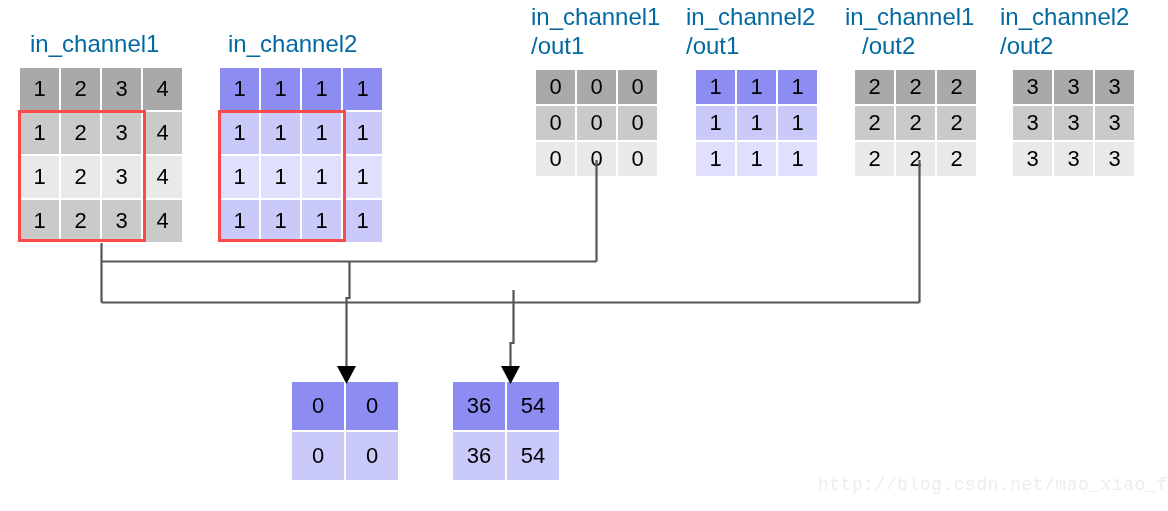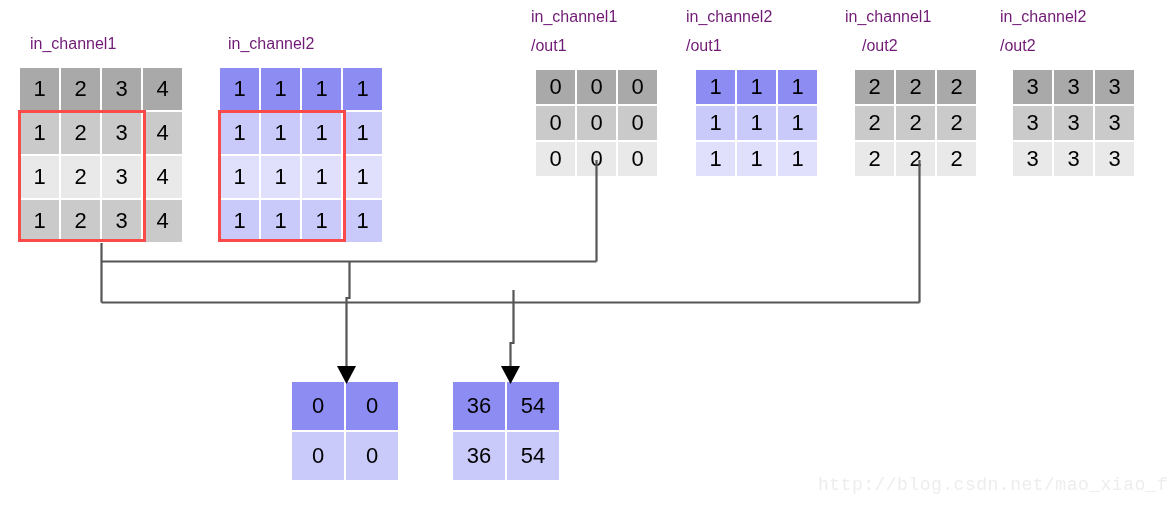--- a/index.html
+++ b/index.html
@@ -7,22 +7,22 @@
     width:1168px;height:511px;
     background:#ffffff;
     font-family:"Liberation Sans",sans-serif;
     overflow:hidden;
     position:relative;
   }
   #stage{position:absolute;left:0;top:0;width:1168px;height:511px;}
 
   .label{
     position:absolute;
-    font-size:16px;
-    color:#701a75;
+    font-size:24px;
+    color:#0369a1;
     line-height:26px;
     white-space:pre;
     font-family:"Liberation Sans",sans-serif;
   }
 
   .matrix{position:absolute;}
   .mrow{display:flex;}
   .cell{
     display:flex;
     align-items:center;

